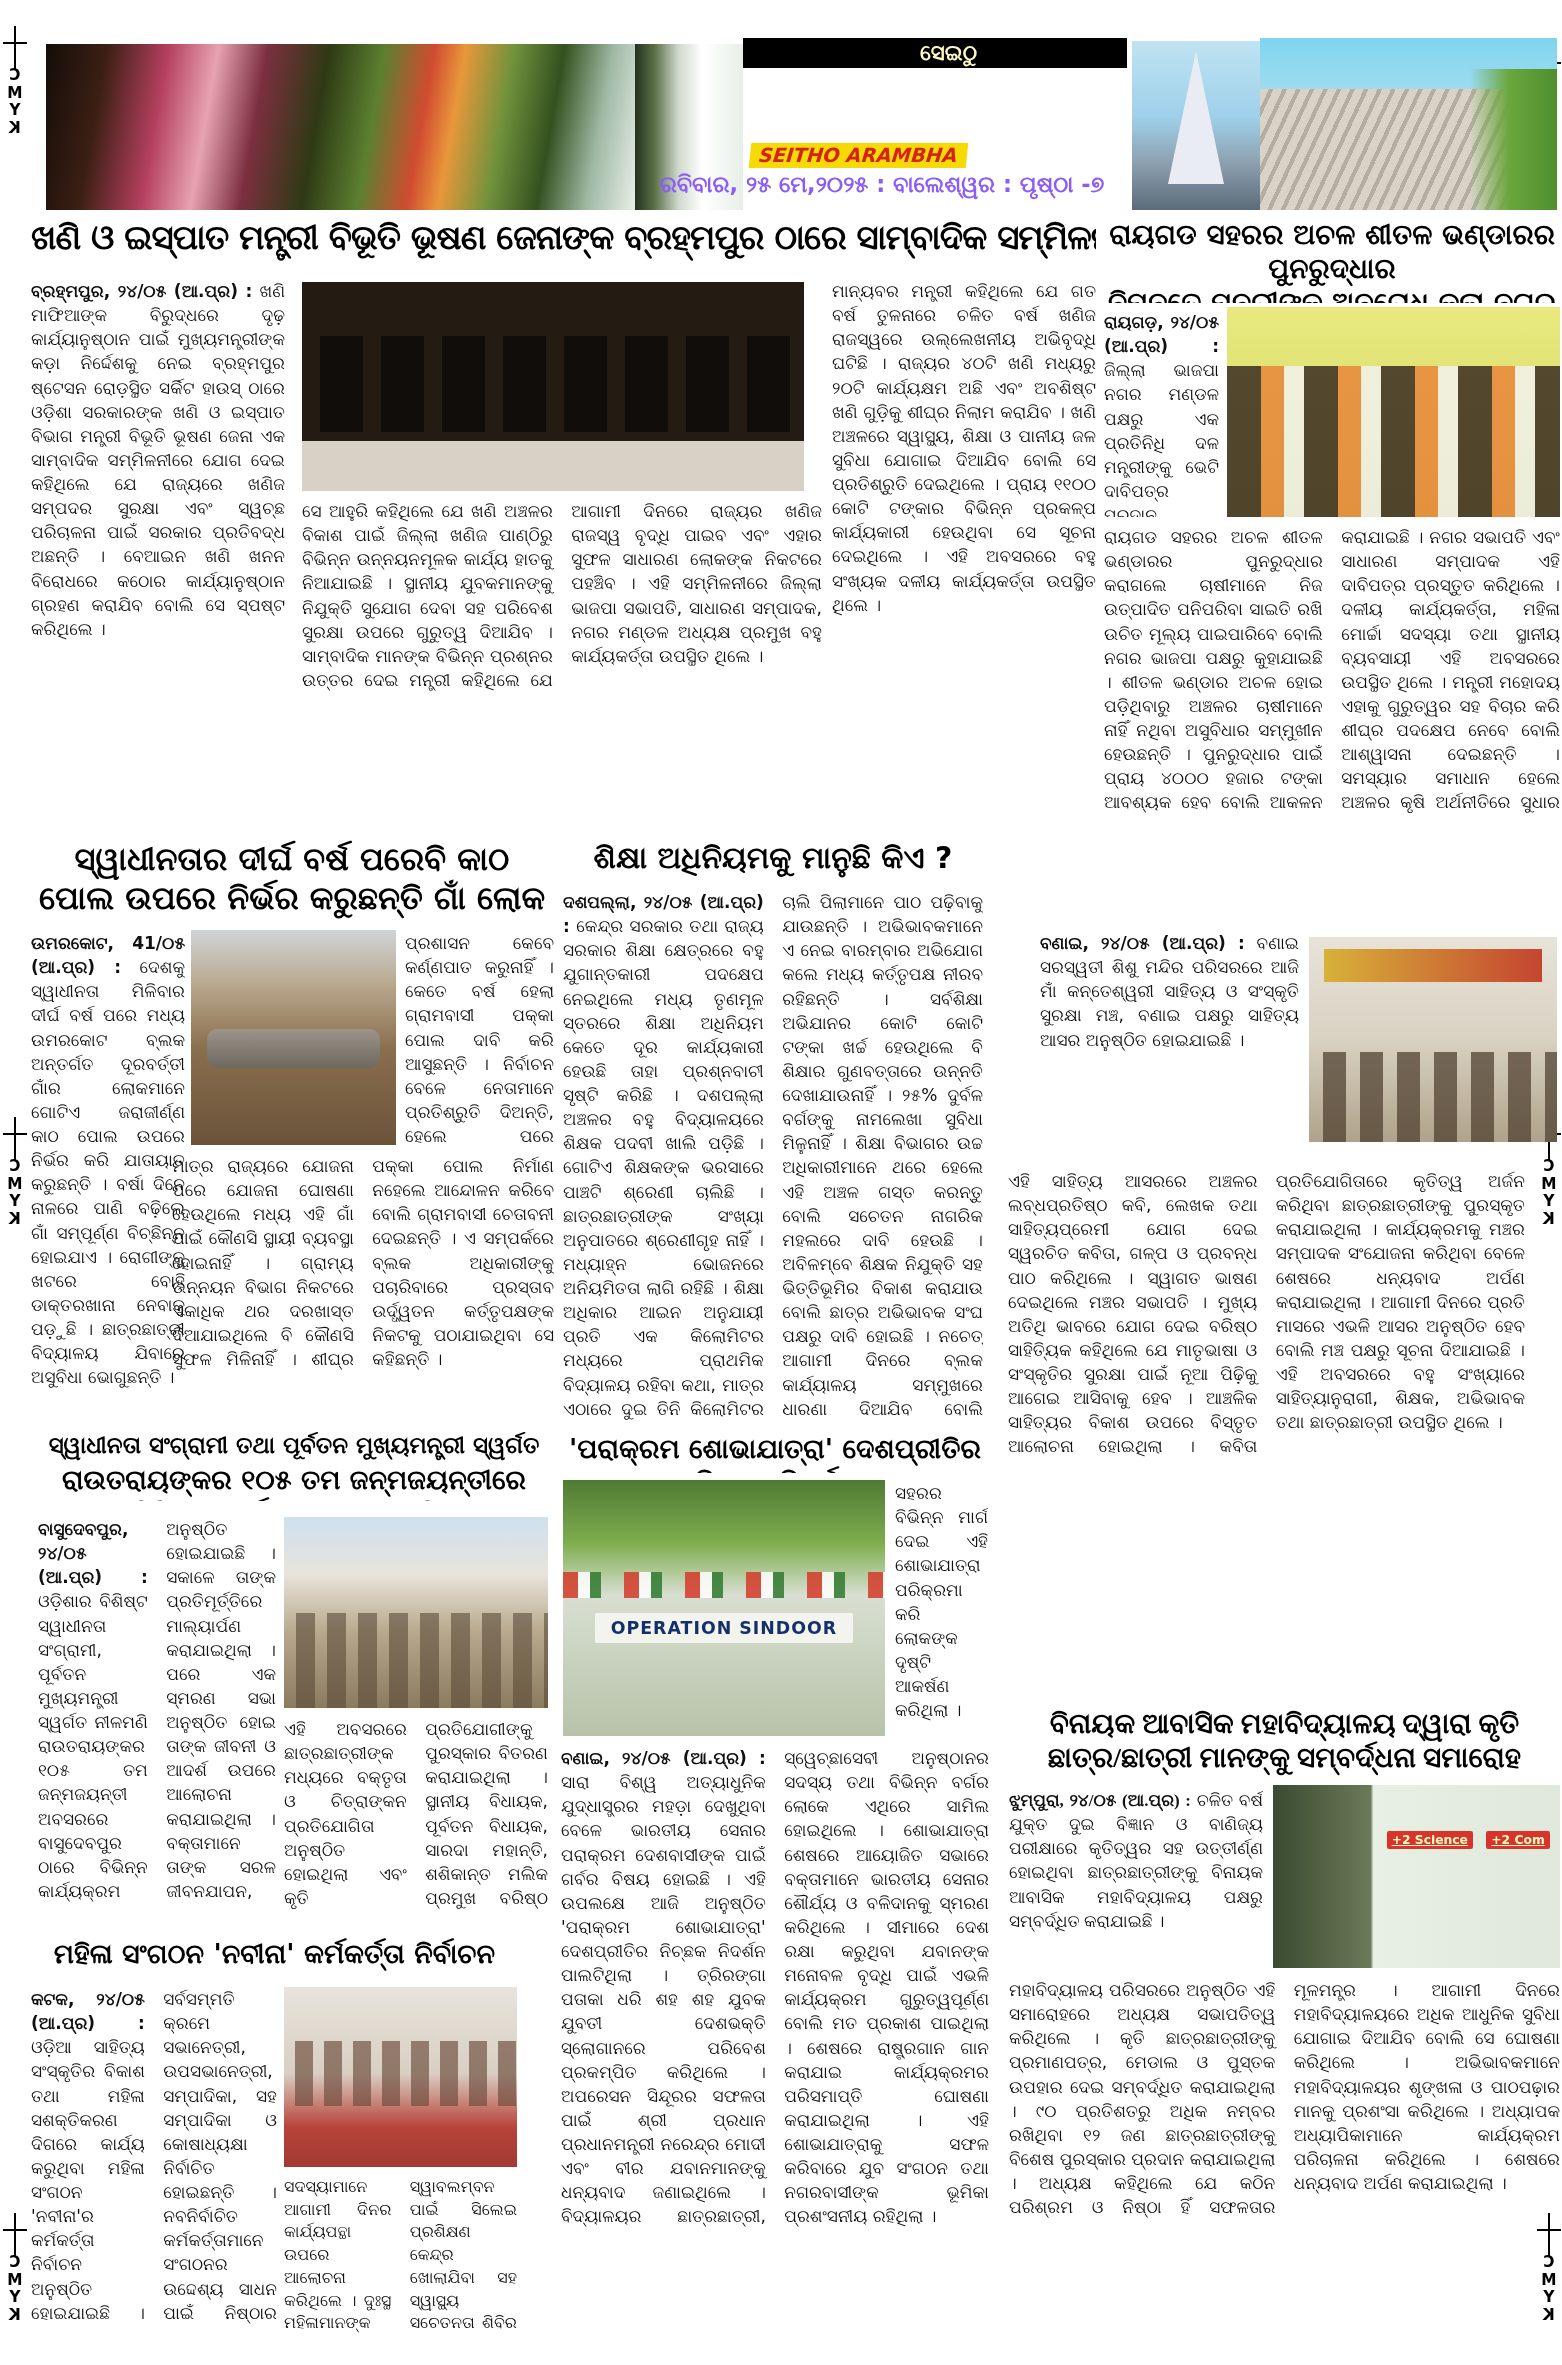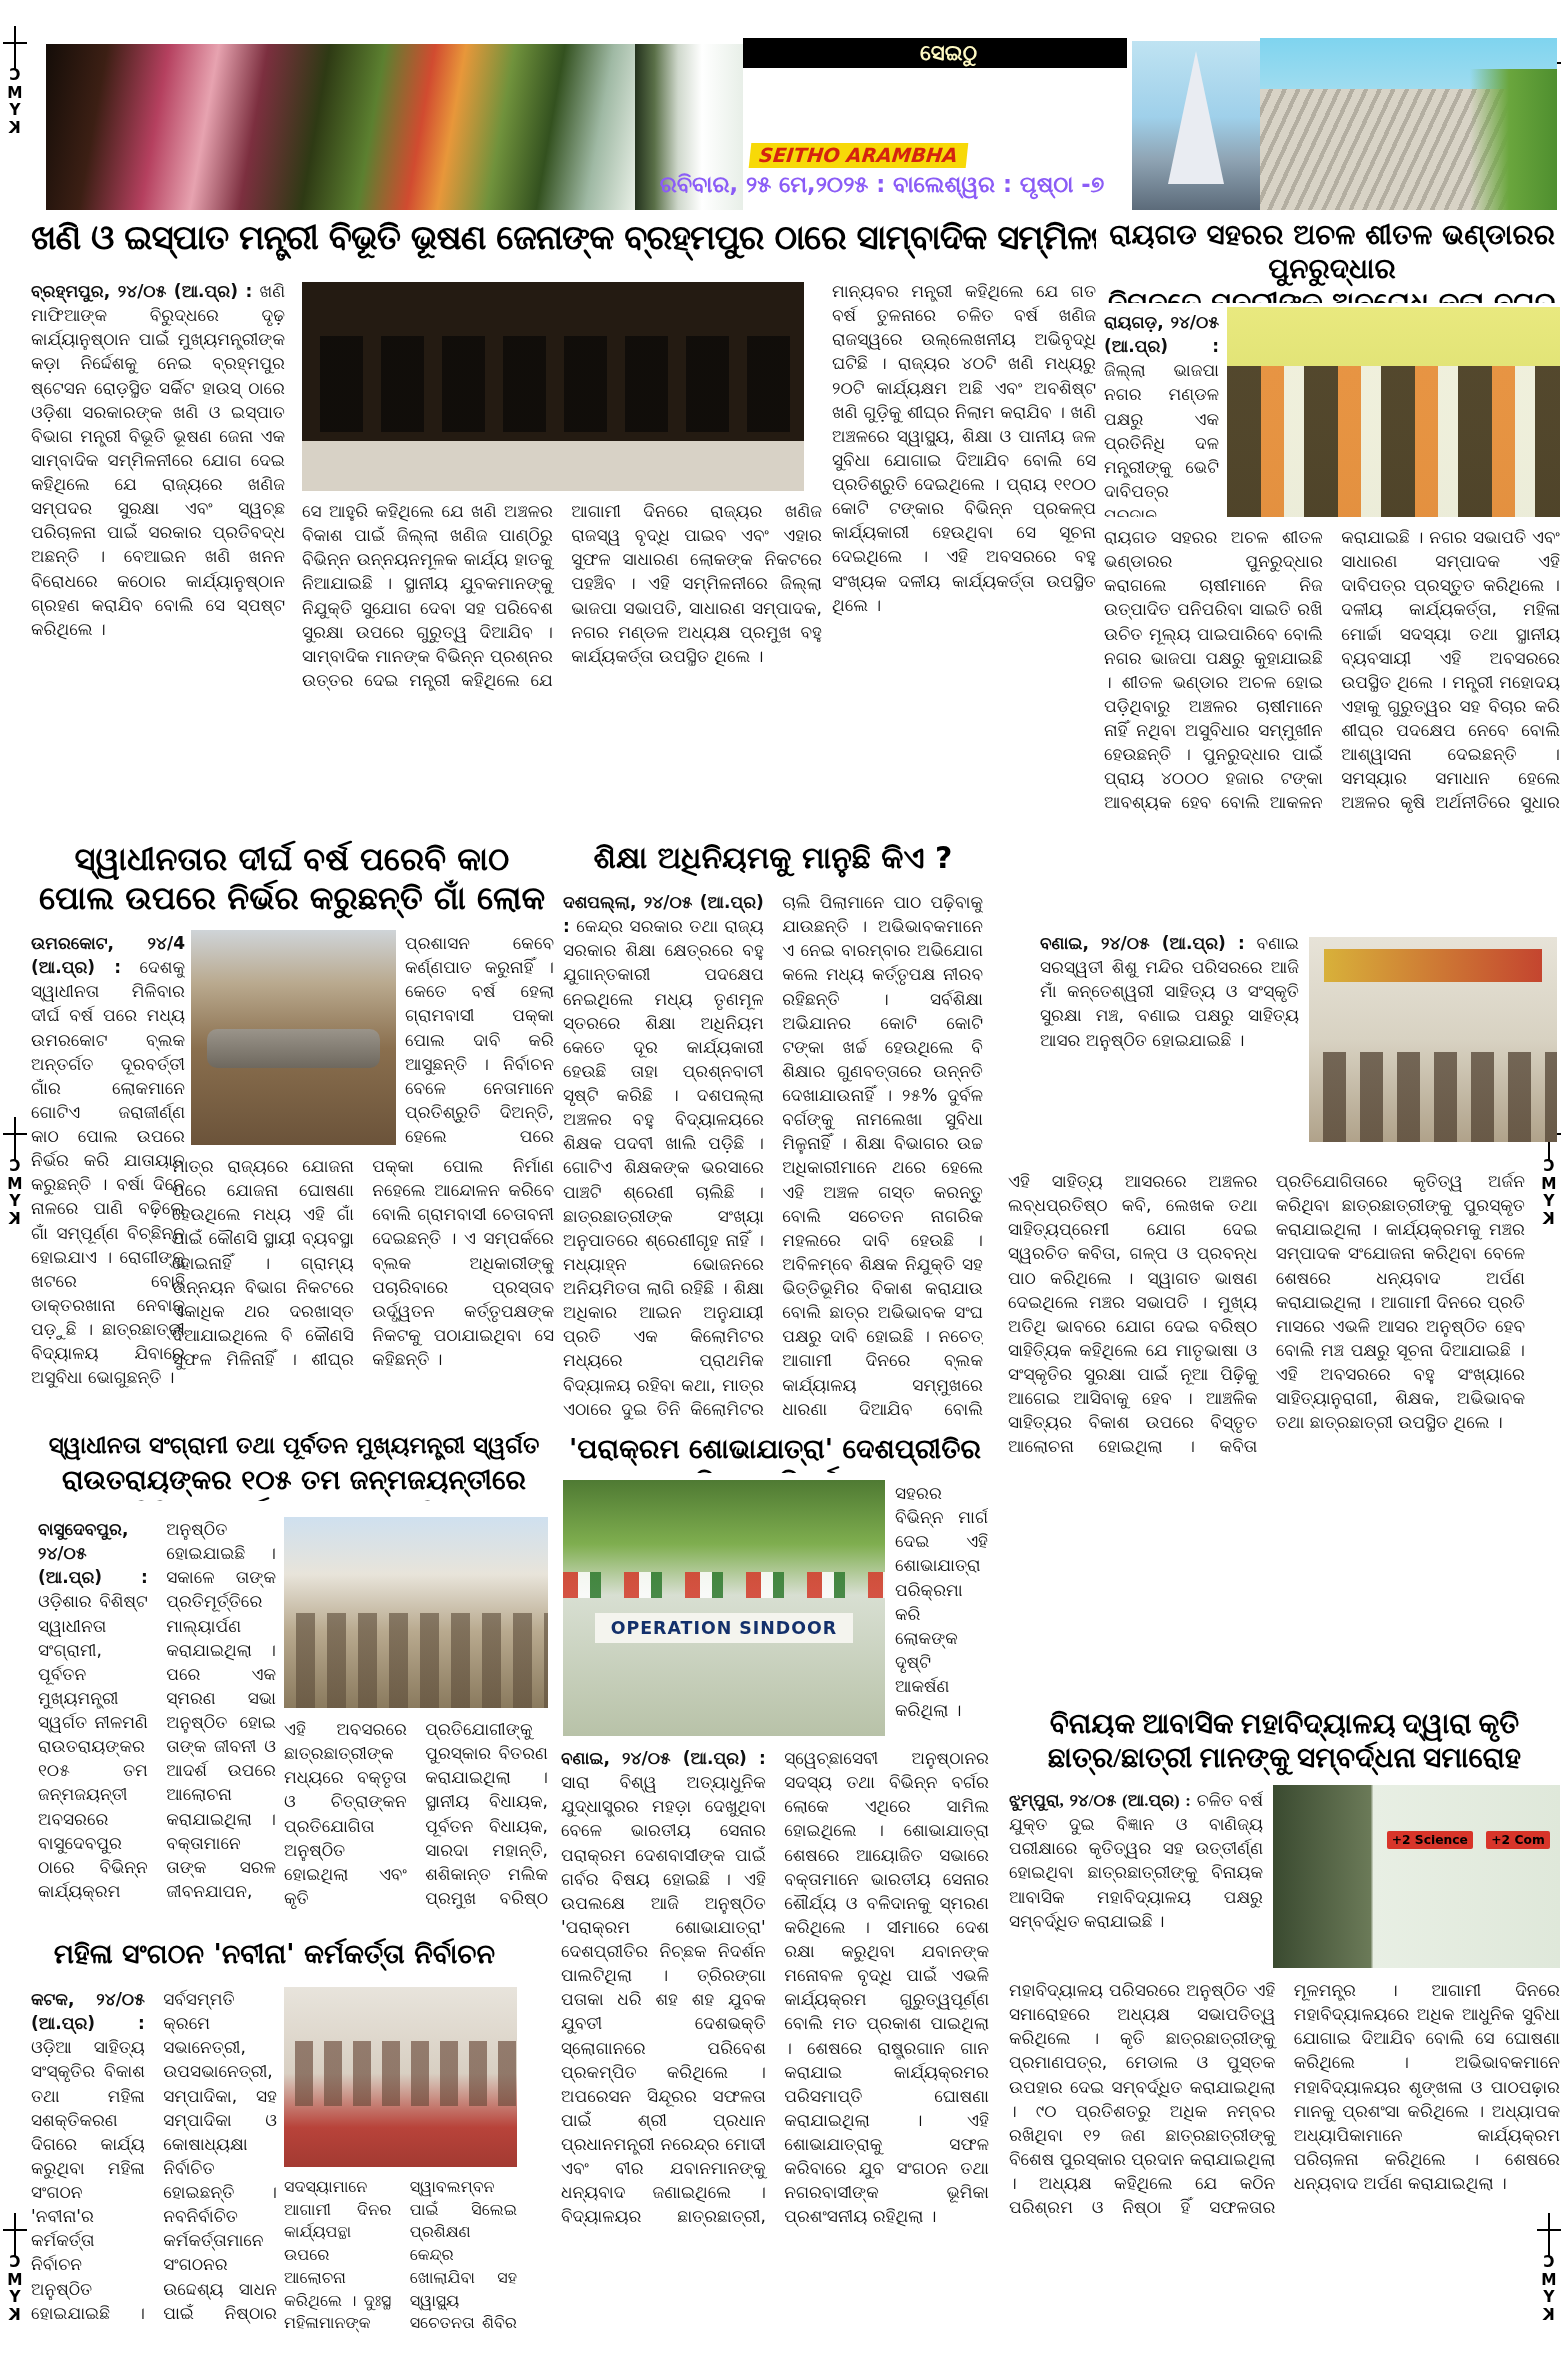--- a/index.html
+++ b/index.html
@@ -91,22 +91,22 @@
     background:linear-gradient(180deg,#4f7a33 0%,#7fae4f 25%,#d8dfd2 45%,#b8c2a8 100%);}
   #ph-sindoor .flagrow{position:absolute;left:0;right:0;top:36%;height:10%;
     background:repeating-linear-gradient(90deg,#d43a2a 0 15.4px,#ffffff 15.4px 27px,#2f7a2f 27px 38px,rgba(0,0,0,0) 38px 61px);opacity:.85;}
   #ph-sindoor .bannertext{position:absolute;left:10%;top:52%;width:80%;background:#f4f4ee;color:#13306b;
     font-weight:bold;font-size:17.4px;text-align:center;padding:5.1px 0;letter-spacing:1px;}
   #a8-headline{left:1009px;top:1707px;width:551px;height:76px;font-size:28px;font-family:Liberation Serif, serif;}
   #a8-side{left:1009px;top:1789px;width:254px;height:183px;font-family:Liberation Serif, serif;}
   #a8-below{left:1009px;top:1978px;width:551px;height:362px;}
   #ph-college{left:1273px;top:1785px;width:287px;height:183px;
     background:linear-gradient(90deg,#3a4a30 0%,#6b7a58 34%,#e8efe4 35%,#dfe8da 100%);}
-  #ph-college .tag{position:absolute;background:#d8352a;color:#000000;font-weight:bold;font-size:12.3px;
-    padding:2px 5.1px;border-radius:2px;}
+  #ph-college .tag{position:absolute;background:#d8352a;color:#fef9c3;font-weight:bold;font-size:12.3px;
+    padding:2px 5.1px;border-radius:2px;text-decoration:underline;}
   #ph-college .tag1{right:87px;top:46px;}
   #ph-college .tag2{right:10.2px;top:46px;}
   #a9-headline{left:31px;top:1938px;width:487px;height:40px;font-size:27px;}
   #a9-left{left:31px;top:1987px;width:246px;height:354px;}
   #a9-below{left:284px;top:2176px;width:233px;height:165px;font-size:16px;}
   #ph-nabina{left:284px;top:1987px;width:233px;height:180px;
     background:linear-gradient(180deg,#e8e4dc 0%,#d8cfc2 48%,#b8433a 78%,#a33a32 100%);}
   #ph-nabina::before{content:"";position:absolute;left:0;right:0;top:30%;height:36%;
     background:repeating-linear-gradient(90deg,rgba(0,0,0,0) 0 11.3px,#6a4a3a 11.3px 29px);opacity:.65;}
 </style>
@@ -198,21 +198,21 @@
   <div class="bodytext" id="a2-side">
     <span class="dateline">ରାୟଗଡ଼, ୨୪/୦୫ (ଆ.ପ୍ର) :</span>
     <span>ଜିଲ୍ଲା ଭାଜପା ନଗର ମଣ୍ଡଳ ପକ୍ଷରୁ ଏକ ପ୍ରତିନିଧି ଦଳ ମନ୍ତ୍ରୀଙ୍କୁ ଭେଟି ଦାବିପତ୍ର ପ୍ରଦାନ କରିଥିଲେ ।</span>
   </div>
   <div class="bodytext cols2" id="a2-below">ରାୟଗଡ ସହରର ଅଚଳ ଶୀତଳ ଭଣ୍ଡାରର ପୁନରୁଦ୍ଧାର କରାଗଲେ ଚାଷୀମାନେ ନିଜ ଉତ୍ପାଦିତ ପନିପରିବା ସାଇତି ରଖି ଉଚିତ ମୂଲ୍ୟ ପାଇପାରିବେ ବୋଲି ନଗର ଭାଜପା ପକ୍ଷରୁ କୁହାଯାଇଛି । ଶୀତଳ ଭଣ୍ଡାର ଅଚଳ ହୋଇ ପଡ଼ିଥିବାରୁ ଅଞ୍ଚଳର ଚାଷୀମାନେ ନାହିଁ ନଥିବା ଅସୁବିଧାର ସମ୍ମୁଖୀନ ହେଉଛନ୍ତି । ପୁନରୁଦ୍ଧାର ପାଇଁ ପ୍ରାୟ ୪୦୦୦ ହଜାର ଟଙ୍କା ଆବଶ୍ୟକ ହେବ ବୋଲି ଆକଳନ କରାଯାଇଛି । ନଗର ସଭାପତି ଏବଂ ସାଧାରଣ ସମ୍ପାଦକ ଏହି ଦାବିପତ୍ର ପ୍ରସ୍ତୁତ କରିଥିଲେ । ଦଳୀୟ କାର୍ଯ୍ୟକର୍ତ୍ତା, ମହିଳା ମୋର୍ଚ୍ଚା ସଦସ୍ୟା ତଥା ସ୍ଥାନୀୟ ବ୍ୟବସାୟୀ ଏହି ଅବସରରେ ଉପସ୍ଥିତ ଥିଲେ । ମନ୍ତ୍ରୀ ମହୋଦୟ ଏହାକୁ ଗୁରୁତ୍ୱର ସହ ବିଚାର କରି ଶୀଘ୍ର ପଦକ୍ଷେପ ନେବେ ବୋଲି ଆଶ୍ୱାସନା ଦେଇଛନ୍ତି । ସମସ୍ୟାର ସମାଧାନ ହେଲେ ଅଞ୍ଚଳର କୃଷି ଅର୍ଥନୀତିରେ ସୁଧାର ଆସିବ ବୋଲି ମତ ପ୍ରକାଶ ପାଇଛି ।</div>
 
   <div class="headline" id="a3-headline">ସ୍ୱାଧୀନତାର ଦୀର୍ଘ ବର୍ଷ ପରେବି କାଠ
 ପୋଲ ଉପରେ ନିର୍ଭର କରୁଛନ୍ତି ଗାଁ ଲୋକ</div>
   <div class="photo" id="ph-pipe"></div>
   <div class="bodytext" id="a3-col1">
-    <span class="dateline">ଉମରକୋଟ, ୨୪/4 (ଆ.ପ୍ର) :</span>
+    <span class="dateline">ଉମରକୋଟ, 41/୦୫ (ଆ.ପ୍ର) :</span>
     <span>ଦେଶକୁ ସ୍ୱାଧୀନତା ମିଳିବାର ଦୀର୍ଘ ବର୍ଷ ପରେ ମଧ୍ୟ ଉମରକୋଟ ବ୍ଲକ ଅନ୍ତର୍ଗତ ଦୂରବର୍ତ୍ତୀ ଗାଁର ଲୋକମାନେ ଗୋଟିଏ ଜରାଜୀର୍ଣ୍ଣ କାଠ ପୋଲ ଉପରେ ନିର୍ଭର କରି ଯାତାୟାତ କରୁଛନ୍ତି । ବର୍ଷା ଦିନେ ନାଳରେ ପାଣି ବଢ଼ିଲେ ଗାଁ ସମ୍ପୂର୍ଣ୍ଣ ବିଚ୍ଛିନ୍ନ ହୋଇଯାଏ । ରୋଗୀଙ୍କୁ ଖଟରେ ବୋହି ଡାକ୍ତରଖାନା ନେବାକୁ ପଡ଼ୁଛି । ଛାତ୍ରଛାତ୍ରୀ ବିଦ୍ୟାଳୟ ଯିବାରେ ଅସୁବିଧା ଭୋଗୁଛନ୍ତି ।</span>
   </div>
   <div class="bodytext" id="a3-col3">ପ୍ରଶାସନ କେବେ କର୍ଣ୍ଣପାତ କରୁନାହିଁ । କେତେ ବର୍ଷ ହେଲା ଗ୍ରାମବାସୀ ପକ୍କା ପୋଲ ଦାବି କରି ଆସୁଛନ୍ତି । ନିର୍ବାଚନ ବେଳେ ନେତାମାନେ ପ୍ରତିଶ୍ରୁତି ଦିଅନ୍ତି, ହେଲେ ପରେ ଭୁଲିଯାଆନ୍ତି ବୋଲି ଲୋକେ ଅଭିଯୋଗ କରିଛନ୍ତି ।</div>
   <div class="bodytext cols2" id="a3-below">ମାତ୍ର ରାଜ୍ୟରେ ଯୋଜନା ପରେ ଯୋଜନା ଘୋଷଣା ହେଉଥିଲେ ମଧ୍ୟ ଏହି ଗାଁ ପାଇଁ କୌଣସି ସ୍ଥାୟୀ ବ୍ୟବସ୍ଥା ହୋଇନାହିଁ । ଗ୍ରାମ୍ୟ ଉନ୍ନୟନ ବିଭାଗ ନିକଟରେ ଏକାଧିକ ଥର ଦରଖାସ୍ତ ଦିଆଯାଇଥିଲେ ବି କୌଣସି ସୁଫଳ ମିଳିନାହିଁ । ଶୀଘ୍ର ପକ୍କା ପୋଲ ନିର୍ମାଣ ନହେଲେ ଆନ୍ଦୋଳନ କରିବେ ବୋଲି ଗ୍ରାମବାସୀ ଚେତାବନୀ ଦେଇଛନ୍ତି । ଏ ସମ୍ପର୍କରେ ବ୍ଲକ ଅଧିକାରୀଙ୍କୁ ପଚାରିବାରେ ପ୍ରସ୍ତାବ ଉର୍ଦ୍ଧ୍ୱତନ କର୍ତ୍ତୃପକ୍ଷଙ୍କ ନିକଟକୁ ପଠାଯାଇଥିବା ସେ କହିଛନ୍ତି ।</div>
 
   <div class="headline" id="a4-headline">ଶିକ୍ଷା ଅଧିନିୟମକୁ ମାନୁଛି କିଏ ?</div>
   <div class="bodytext cols2" id="a4-body">
     <span class="dateline">ଦଶପଲ୍ଲା, ୨୪/୦୫ (ଆ.ପ୍ର) :</span>
     <span>କେନ୍ଦ୍ର ସରକାର ତଥା ରାଜ୍ୟ ସରକାର ଶିକ୍ଷା କ୍ଷେତ୍ରରେ ବହୁ ଯୁଗାନ୍ତକାରୀ ପଦକ୍ଷେପ ନେଇଥିଲେ ମଧ୍ୟ ତୃଣମୂଳ ସ୍ତରରେ ଶିକ୍ଷା ଅଧିନିୟମ କେତେ ଦୂର କାର୍ଯ୍ୟକାରୀ ହେଉଛି ତାହା ପ୍ରଶ୍ନବାଚୀ ସୃଷ୍ଟି କରିଛି । ଦଶପଲ୍ଲା ଅଞ୍ଚଳର ବହୁ ବିଦ୍ୟାଳୟରେ ଶିକ୍ଷକ ପଦବୀ ଖାଲି ପଡ଼ିଛି । ଗୋଟିଏ ଶିକ୍ଷକଙ୍କ ଭରସାରେ ପାଞ୍ଚଟି ଶ୍ରେଣୀ ଚାଲିଛି । ଛାତ୍ରଛାତ୍ରୀଙ୍କ ସଂଖ୍ୟା ଅନୁପାତରେ ଶ୍ରେଣୀଗୃହ ନାହିଁ । ମଧ୍ୟାହ୍ନ ଭୋଜନରେ ଅନିୟମିତତା ଲାଗି ରହିଛି । ଶିକ୍ଷା ଅଧିକାର ଆଇନ ଅନୁଯାୟୀ ପ୍ରତି ଏକ କିଲୋମିଟର ମଧ୍ୟରେ ପ୍ରାଥମିକ ବିଦ୍ୟାଳୟ ରହିବା କଥା, ମାତ୍ର ଏଠାରେ ଦୁଇ ତିନି କିଲୋମିଟର ଚାଲି ପିଲାମାନେ ପାଠ ପଢ଼ିବାକୁ ଯାଉଛନ୍ତି । ଅଭିଭାବକମାନେ ଏ ନେଇ ବାରମ୍ବାର ଅଭିଯୋଗ କଲେ ମଧ୍ୟ କର୍ତ୍ତୃପକ୍ଷ ନୀରବ ରହିଛନ୍ତି । ସର୍ବଶିକ୍ଷା ଅଭିଯାନର କୋଟି କୋଟି ଟଙ୍କା ଖର୍ଚ୍ଚ ହେଉଥିଲେ ବି ଶିକ୍ଷାର ଗୁଣବତ୍ତାରେ ଉନ୍ନତି ଦେଖାଯାଉନାହିଁ । ୨୫% ଦୁର୍ବଳ ବର୍ଗଙ୍କୁ ନାମଲେଖା ସୁବିଧା ମିଳୁନାହିଁ । ଶିକ୍ଷା ବିଭାଗର ଉଚ୍ଚ ଅଧିକାରୀମାନେ ଥରେ ହେଲେ ଏହି ଅଞ୍ଚଳ ଗସ୍ତ କରନ୍ତୁ ବୋଲି ସଚେତନ ନାଗରିକ ମହଲରେ ଦାବି ହେଉଛି । ଅବିଳମ୍ବେ ଶିକ୍ଷକ ନିଯୁକ୍ତି ସହ ଭିତ୍ତିଭୂମିର ବିକାଶ କରାଯାଉ ବୋଲି ଛାତ୍ର ଅଭିଭାବକ ସଂଘ ପକ୍ଷରୁ ଦାବି ହୋଇଛି । ନଚେତ୍ ଆଗାମୀ ଦିନରେ ବ୍ଲକ କାର୍ଯ୍ୟାଳୟ ସମ୍ମୁଖରେ ଧାରଣା ଦିଆଯିବ ବୋଲି ଚେତାବନୀ ଦିଆଯାଇଛି । ଶିଶୁମାନଙ୍କ ଭବିଷ୍ୟତ ନେଇ ଖେଳ ନ ହେଉ ବୋଲି ବୁଦ୍ଧିଜୀବୀ ମହଲ ମତ ଦେଇଛନ୍ତି ।</span>
   </div>

